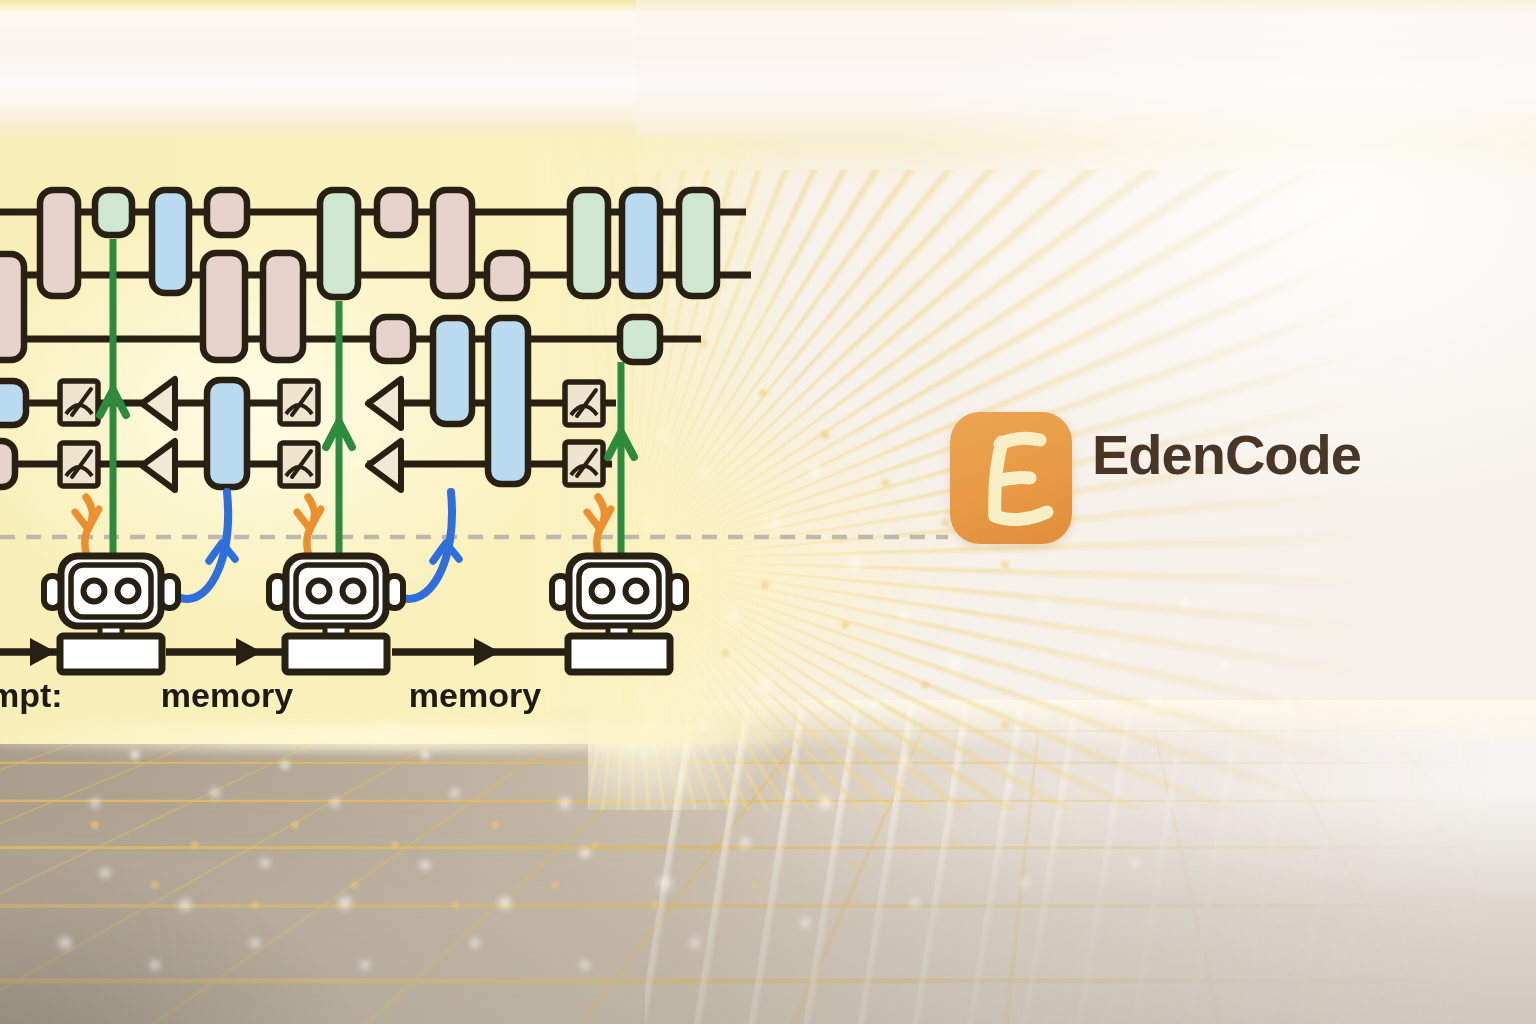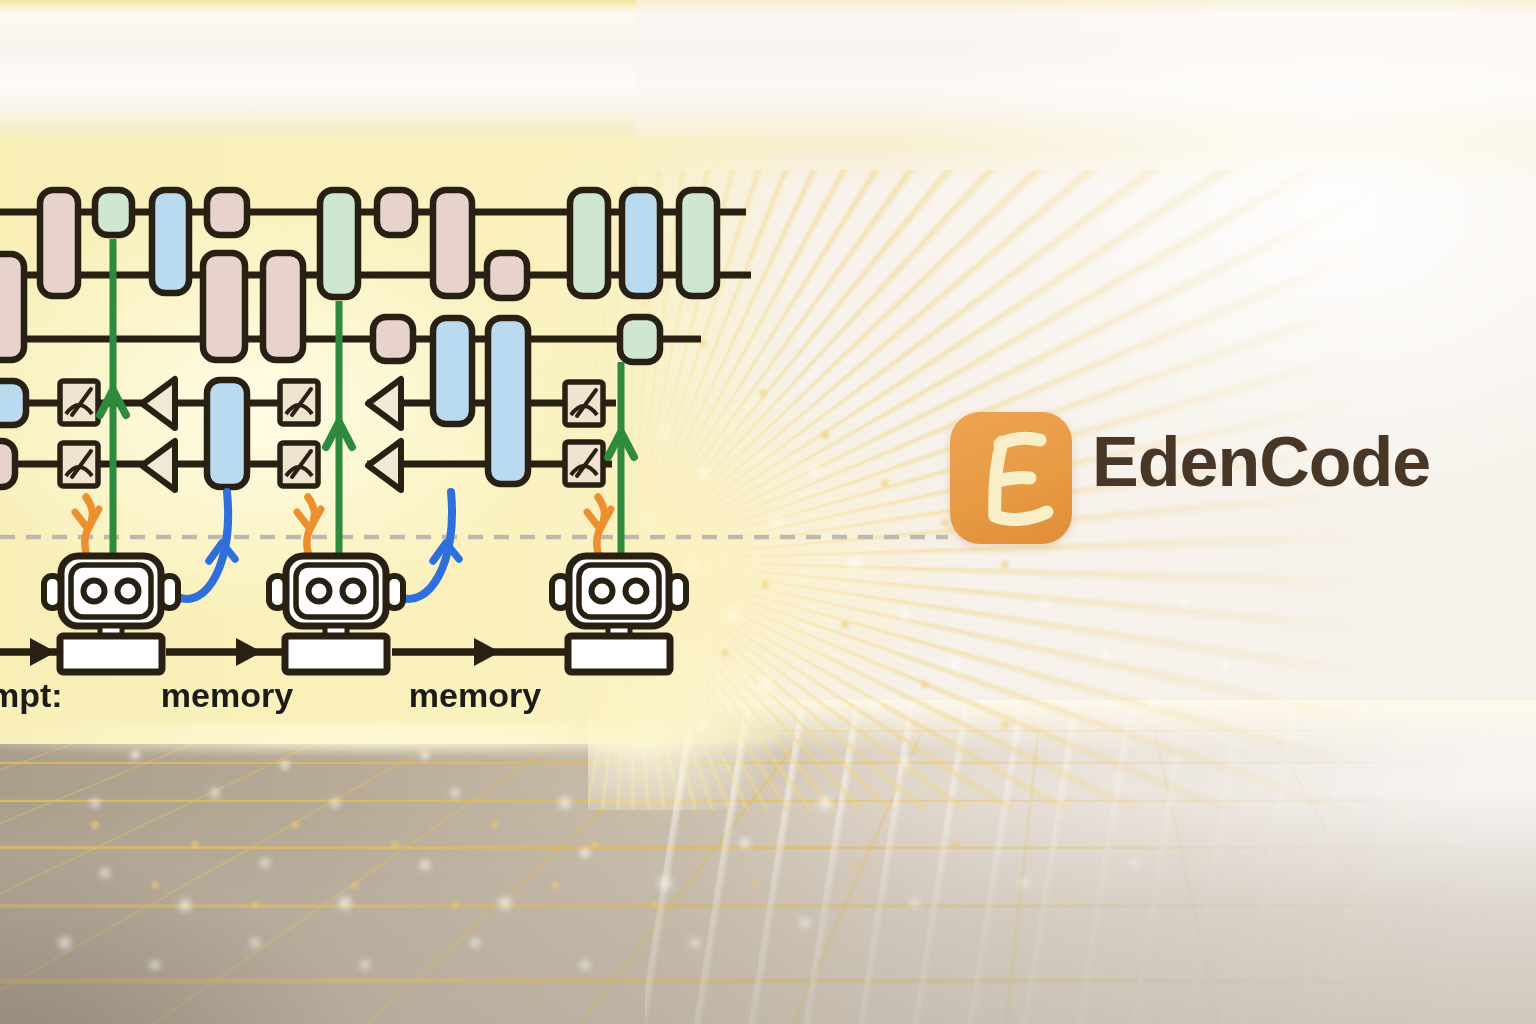--- a/index.html
+++ b/index.html
@@ -100,21 +100,21 @@
 
   
   #circuit{position:absolute;left:0;top:0;width:1536px;height:1024px;}
 
   
   .logo{position:absolute;left:950px;top:412px;}
   .logo-icon{position:absolute;left:0;top:0;width:122px;height:132px;border-radius:30px;
     background:linear-gradient(160deg,#eda452 0%,#e89a45 55%,#e08d39 100%);
     box-shadow:0 3px 8px rgba(180,120,40,.22);}
   .logo-icon svg{position:absolute;inset:0;}
-  .logo-text{position:absolute;left:142px;top:14px;line-height:1.05;font-size:70px;font-weight:600;
+  .logo-text{position:absolute;left:142px;top:14px;line-height:1.05;font-size:56px;font-weight:600;
     color:#483627;letter-spacing:-1px;white-space:nowrap;}
 </style>
 </head>
 <body>
 
 <div class="stage">
   <div class="bg-top"></div>
   <div class="bg-right"></div>
 
   <div class="floor">

